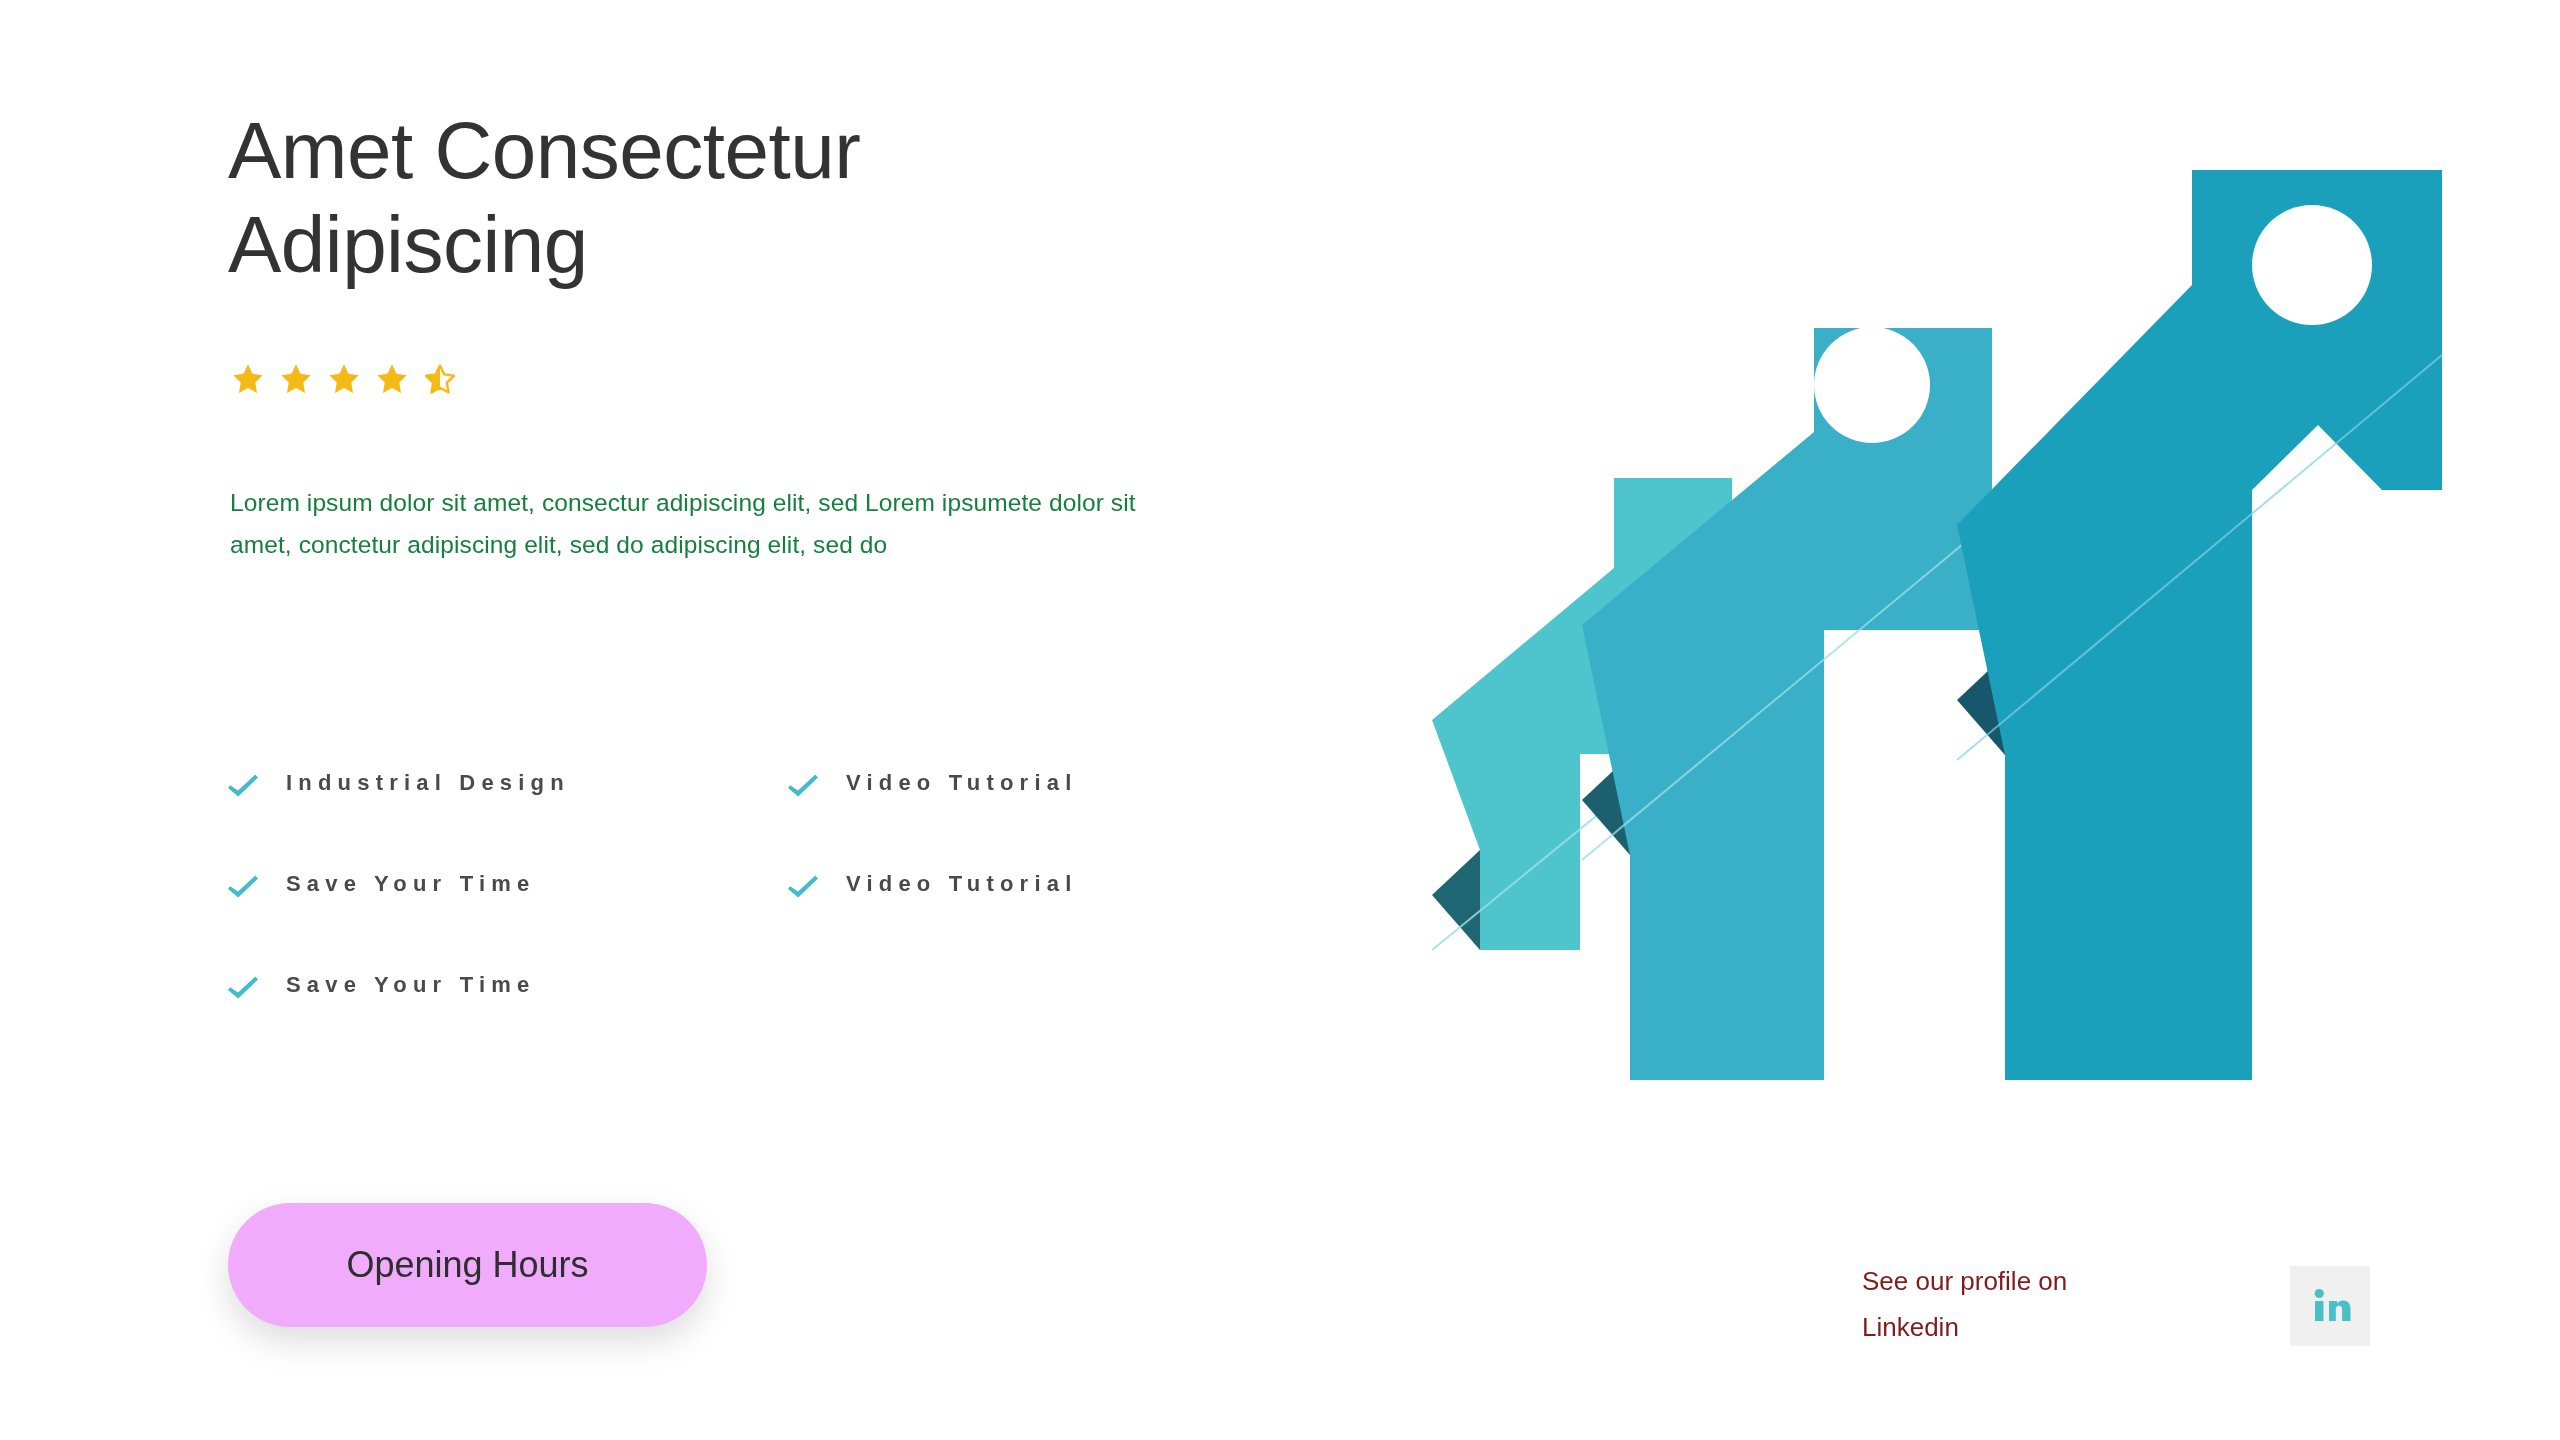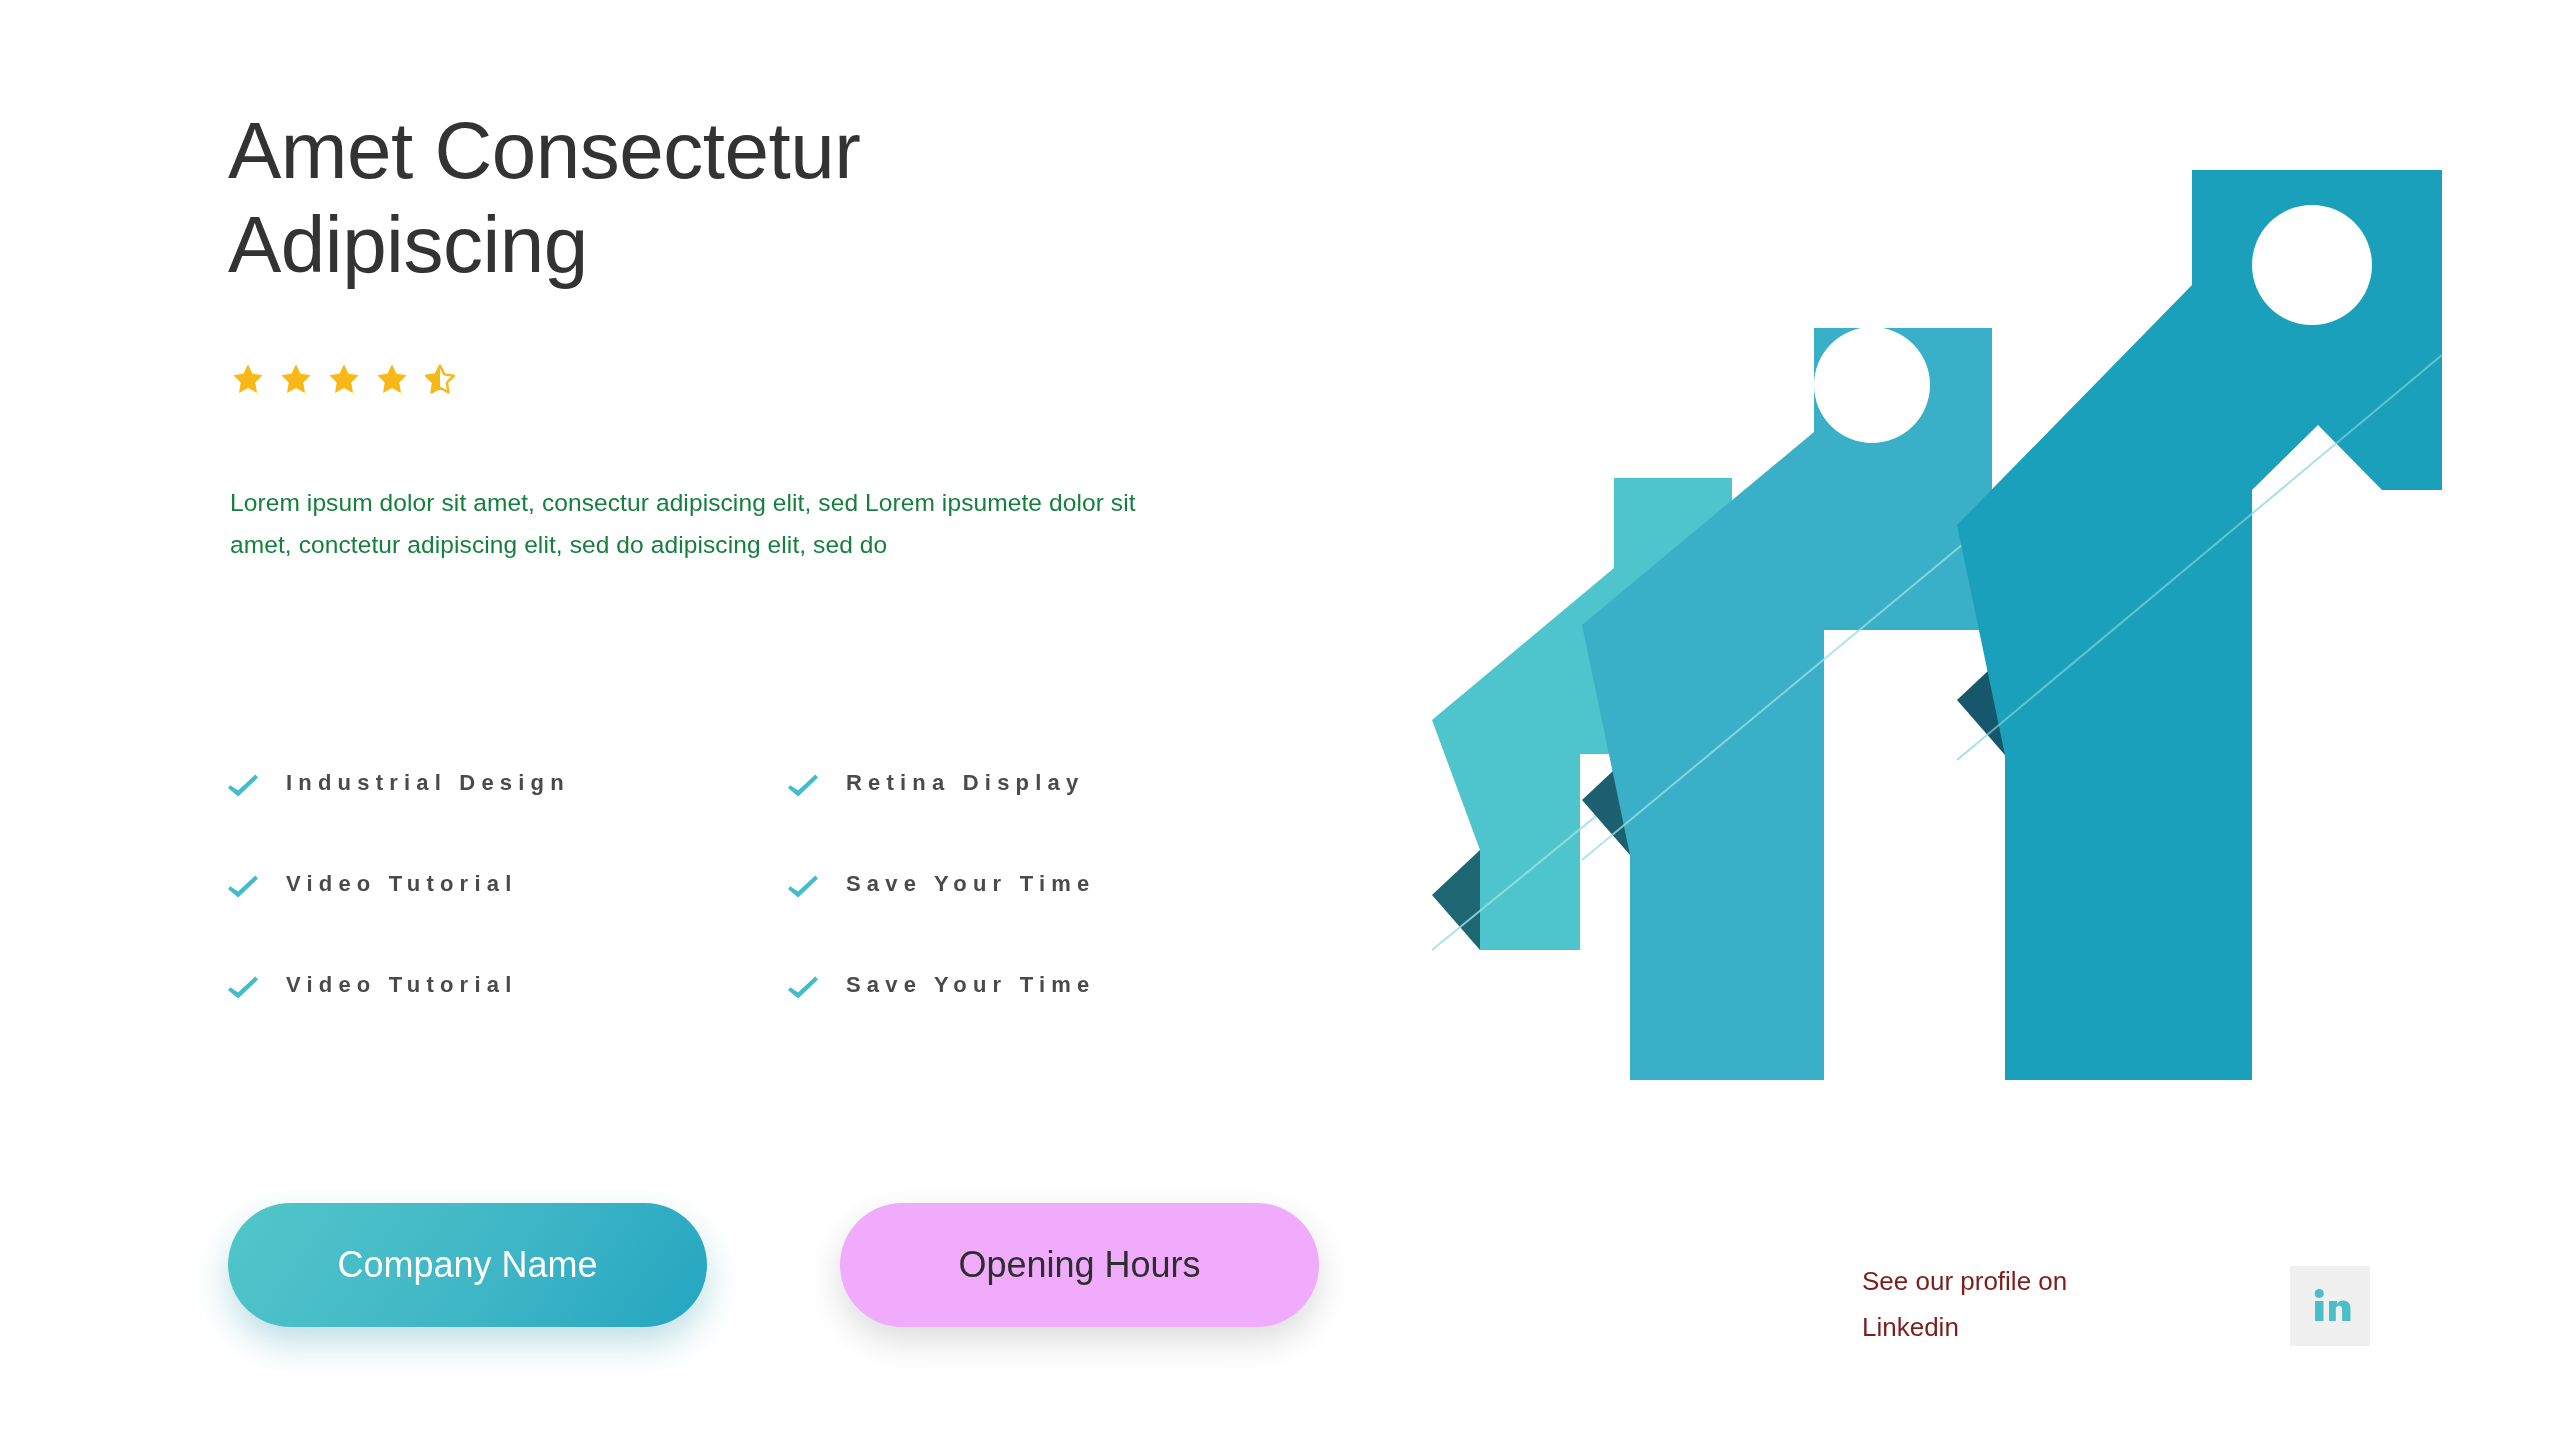--- a/index.html
+++ b/index.html
@@ -215,28 +215,20 @@
 
       <div class="feature">
         <span class="check-wrap">
           <svg class="check-svg" width="30" height="24" viewBox="0 0 30 24">
             <path fill="#41BCC8" d="M2.2 11.3 L0 14.1 L10.2 22.4 L30 3.6 L27.3 0.6 L10.0 16.4 Z"></path>
           </svg>
         </span>
         <span class="feature-label">Industrial Design</span>
       </div>
 
-      <div class="feature">
-        <span class="check-wrap">
-          <svg class="check-svg" width="30" height="24" viewBox="0 0 30 24">
-            <path fill="#41BCC8" d="M2.2 11.3 L0 14.1 L10.2 22.4 L30 3.6 L27.3 0.6 L10.0 16.4 Z"></path>
-          </svg>
-        </span>
-        <span class="feature-label">Retina Display</span>
-      </div>
 
       <div class="feature">
         <span class="check-wrap">
           <svg class="check-svg" width="30" height="24" viewBox="0 0 30 24">
             <path fill="#41BCC8" d="M2.2 11.3 L0 14.1 L10.2 22.4 L30 3.6 L27.3 0.6 L10.0 16.4 Z"></path>
           </svg>
         </span>
         <span class="feature-label">Video Tutorial</span>
       </div>
 
@@ -263,21 +255,20 @@
           <svg class="check-svg" width="30" height="24" viewBox="0 0 30 24">
             <path fill="#41BCC8" d="M2.2 11.3 L0 14.1 L10.2 22.4 L30 3.6 L27.3 0.6 L10.0 16.4 Z"></path>
           </svg>
         </span>
         <span class="feature-label">Save Your Time</span>
       </div>
 
     </div>
 
     <div class="btn-row">
-      <button class="btn btn-primary">Company Name</button>
       <button class="btn btn-secondary">Opening Hours</button>
     </div>
 
   </div>
 
   <div class="artwork">
     <svg viewBox="0 0 1010 920" xmlns="http://www.w3.org/2000/svg">
 
       <g>
 

